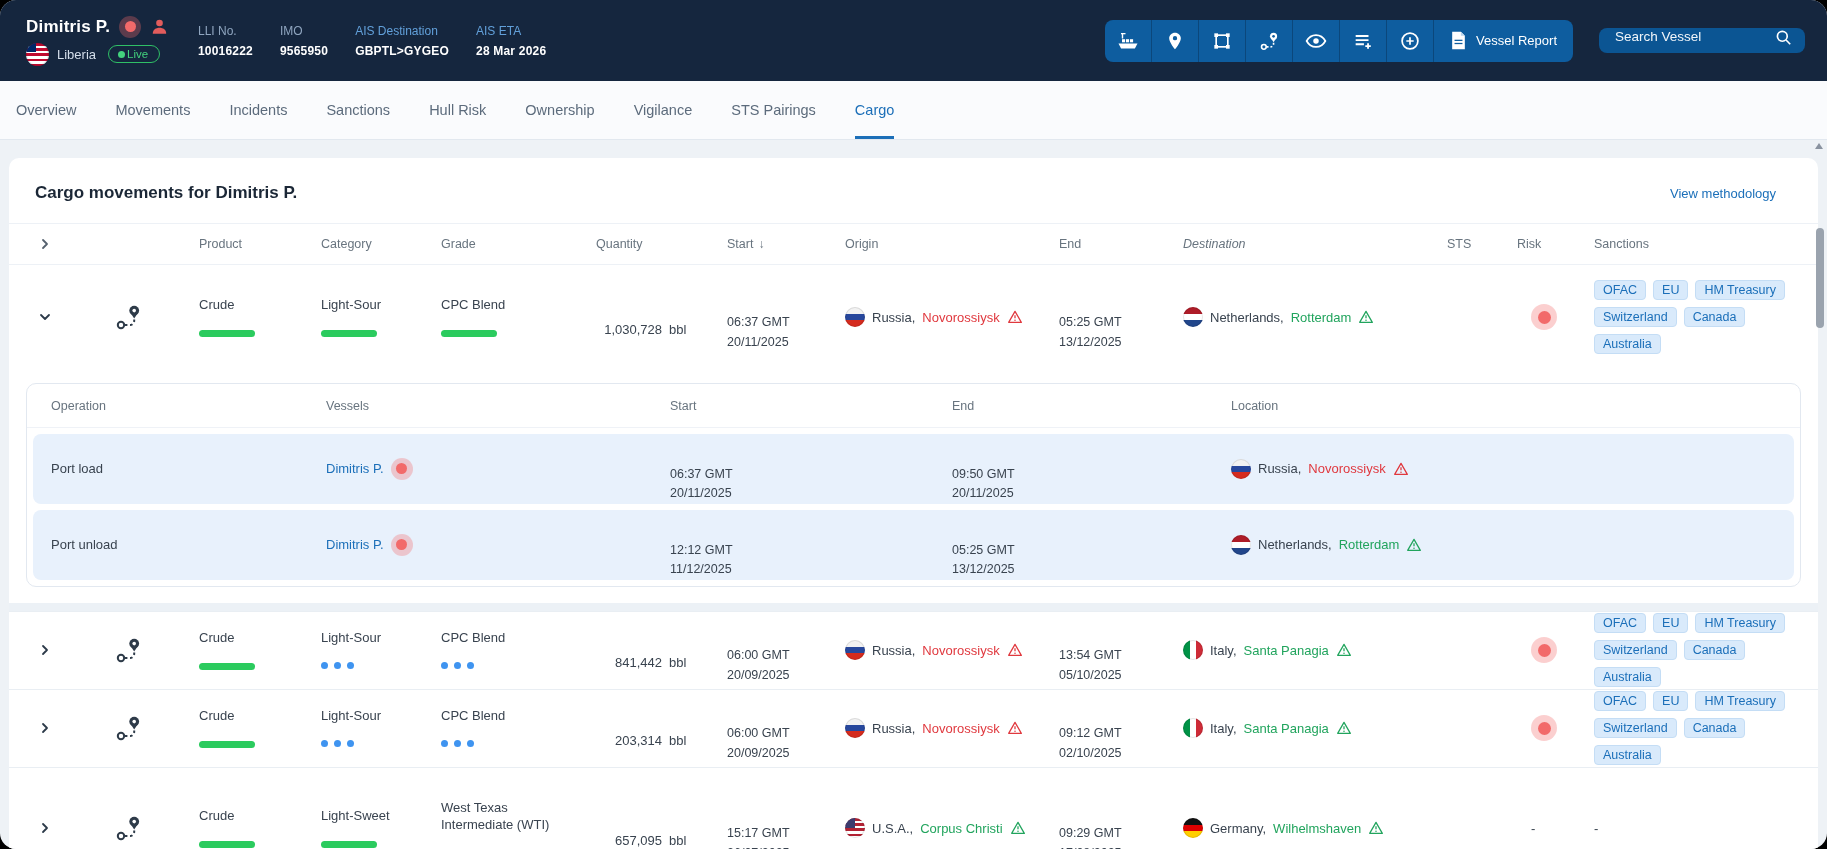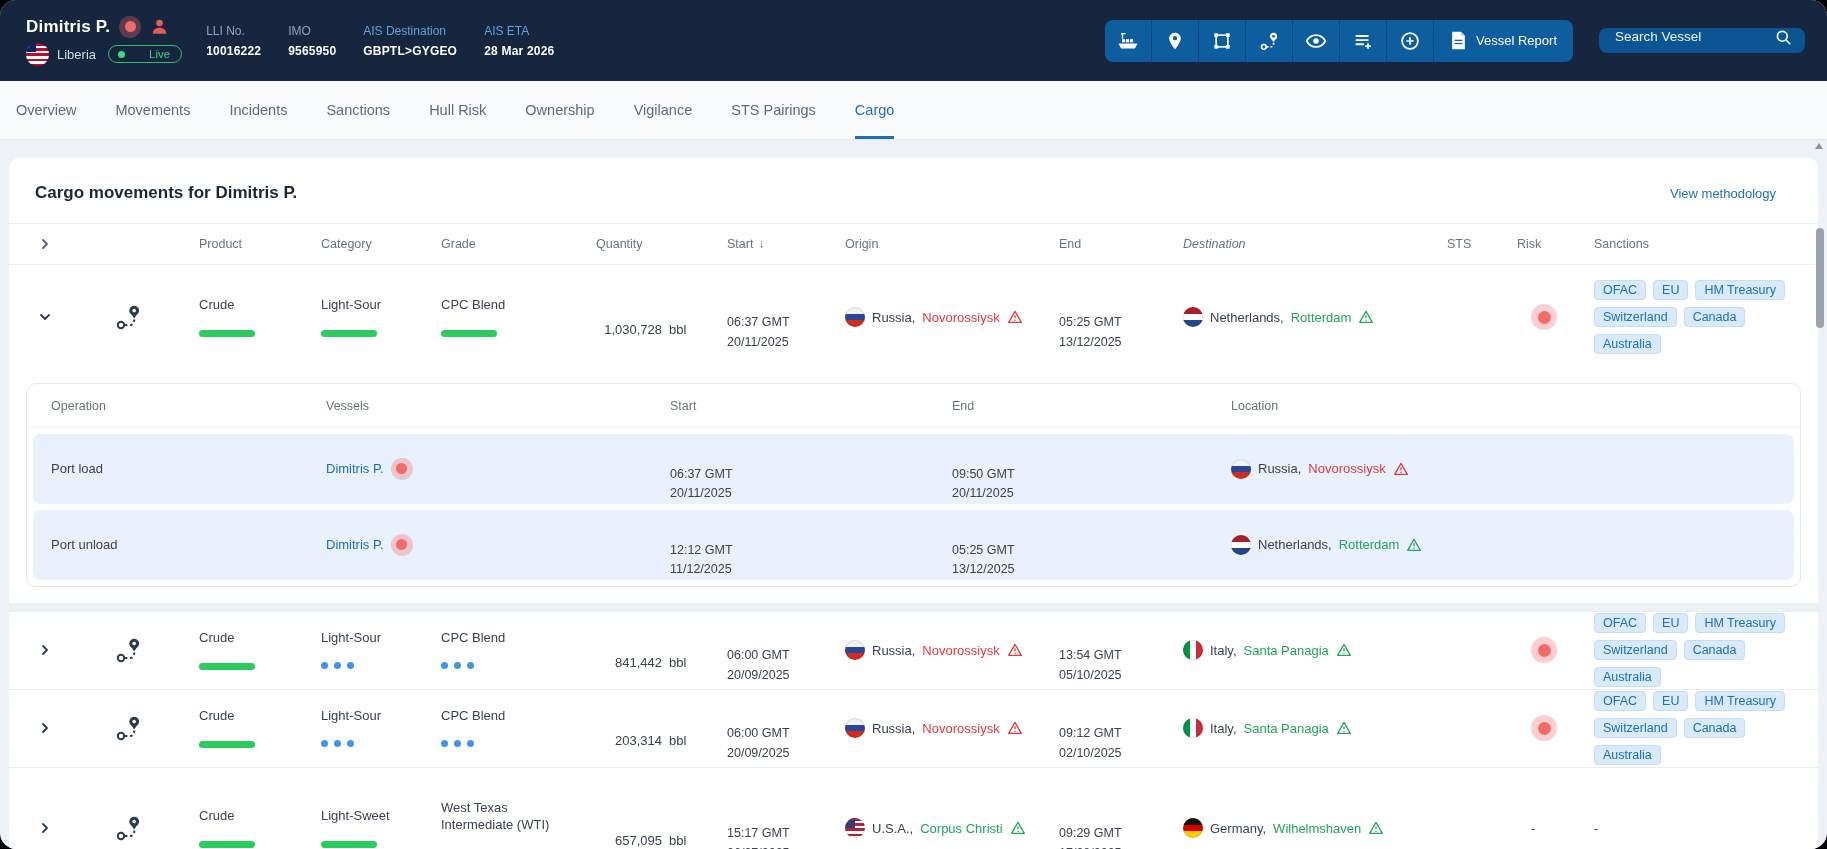--- a/index.html
+++ b/index.html
@@ -20,21 +20,21 @@
   .vessel-name-row { display:flex; align-items:center; gap:9px; }
   .vessel-name { color:#fff; font-size:17px; font-weight:700; letter-spacing:.2px; }
   .dot-halo { border-radius:50%; background:rgba(242,106,106,.32); display:flex; align-items:center; justify-content:center; flex:none; }
   .dot-core { border-radius:50%; background:#F26A6A; }
   .dot-md { width:22px; height:22px; } .dot-md .dot-core{ width:11px; height:11px; }
   .dot-sm { width:22px; height:22px; } .dot-sm .dot-core{ width:11px; height:11px; }
   .dot-lg { width:26px; height:26px; } .dot-lg .dot-core{ width:13px; height:13px; }
   .vessel-sub-row { display:flex; align-items:center; gap:8px; }
   .country-label { color:#D4DEEA; font-size:13px; }
   .live-pill {
-    display:flex; align-items:center; gap:24px; border:1.5px solid #2FBF66; border-radius:999px;
+    display:flex; align-items:center; gap:2px; border:1.5px solid #2FBF66; border-radius:999px;
     padding:2px 11px 2px 9px; color:#43D37E; font-size:11.5px; margin-left:4px;
   }
   .live-dot { width:7px; height:7px; border-radius:50%; background:#43D37E; }
 
   .id-fields { display:flex; gap:27px; margin-left:24px; }
   .id-field { display:flex; flex-direction:column; gap:6px; }
   .id-label { font-size:12px; color:#8FA5BF; }
   .id-field.ais .id-label { color:#62A0DA; }
   .id-value { font-size:12px; color:#FFF; font-weight:600; letter-spacing:.2px;text-align:center; }
 

